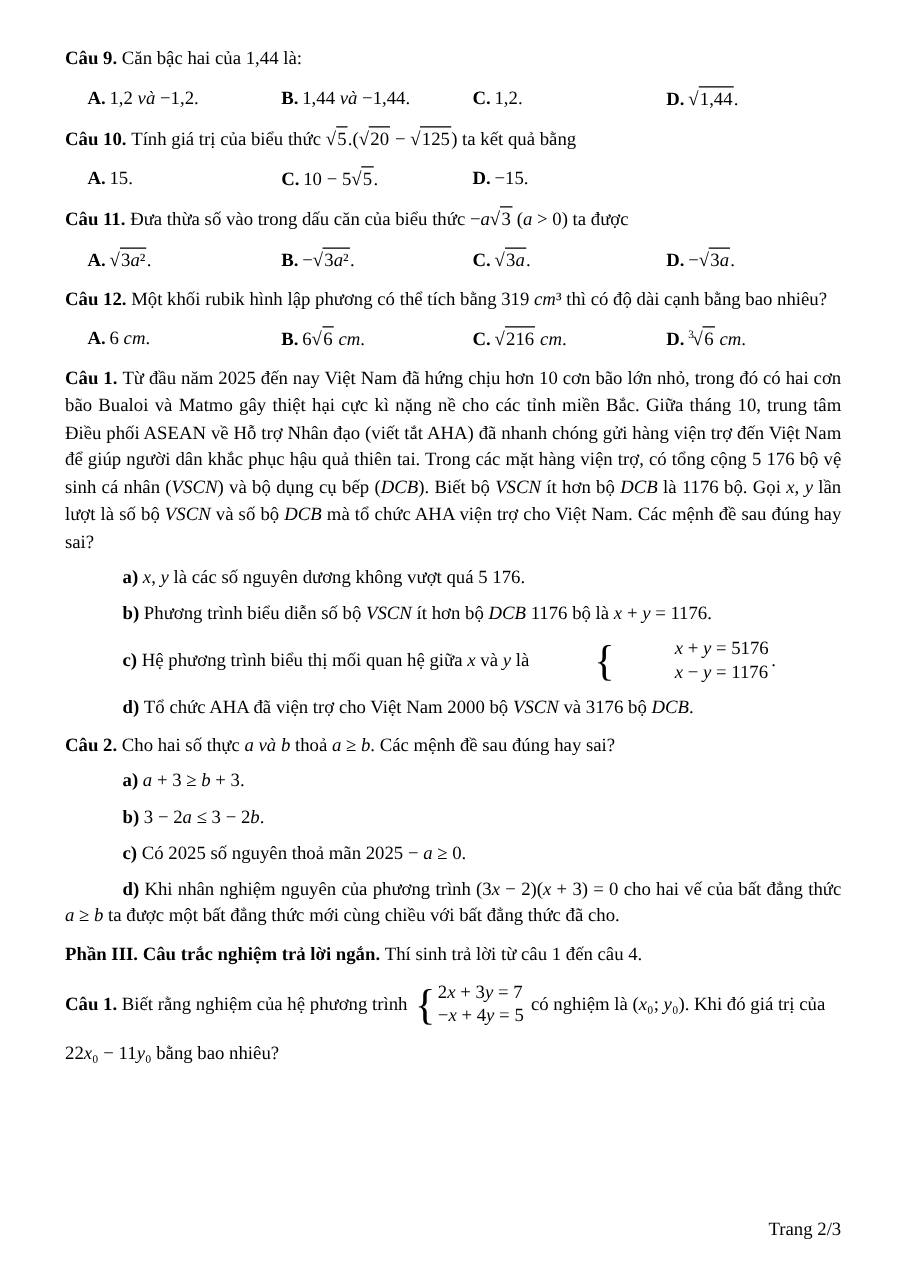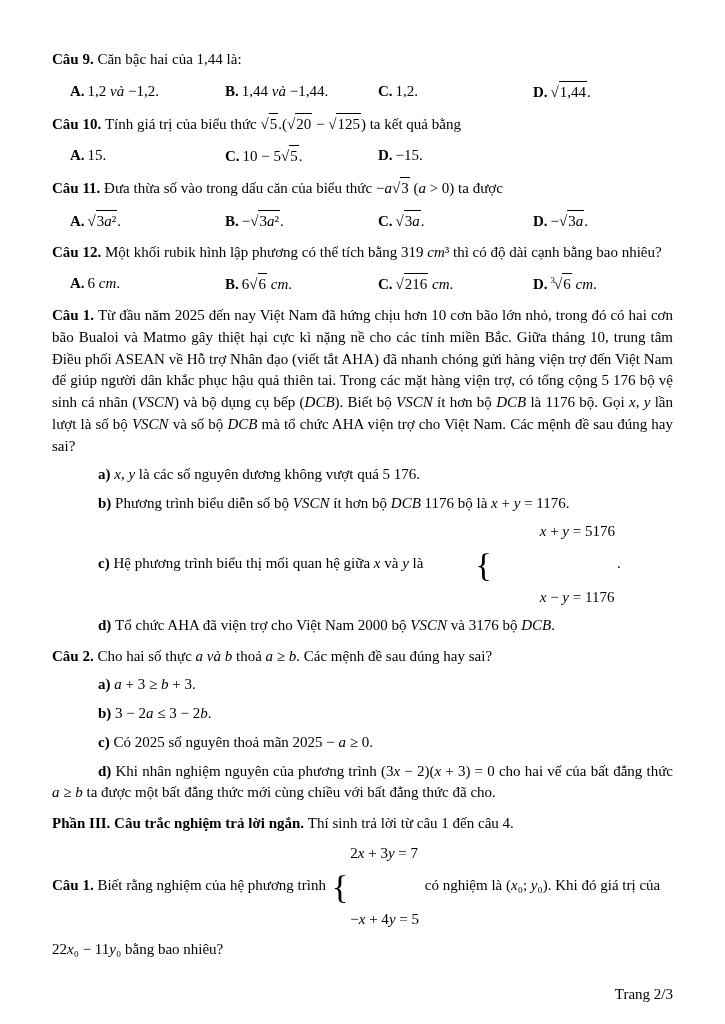--- a/index.html
+++ b/index.html
@@ -7,21 +7,21 @@
 
   .page {
     width: 725px;
     height: 1024px;
     box-sizing: border-box;
     background: #ffffff;
     color: #000000;
     font-family: "Liberation Serif", "DejaVu Serif", serif;
     font-size: 15px;
     line-height: 1.45;
-    padding: 40px 52px 24px 52px;
+    padding: 28px 52px 24px 52px;
     position: relative;
     overflow: hidden;
   }
 
   .para { margin-top: 9px; text-align: justify; }
   .sub  { margin-top: 7px; text-indent: 46px; text-align: justify; }
 
   .options {
     display: grid;
     grid-template-columns: 155px 153px 155px 1fr;
@@ -35,24 +35,24 @@
   .i { font-style: italic; }
   .mvar { font-style: italic; }
 
   .sqrt { white-space: nowrap; }
   .radical { display: inline-block; font-family: "Liberation Serif", "DejaVu Sans", serif; }
   .radicand { display: inline-block; border-top: 1px solid #000; padding: 0 1px; }
   .root-index { font-size: 60%; vertical-align: super; margin-right: -1px; }
 
   .cases { display: inline-flex; align-items: center; vertical-align: middle; margin: 0 2px; }
   .brace { font-size: 2.3em; font-weight: 400; line-height: 0.9; margin-right: 2px; }
-  .rows { display: inline-flex; flex-direction: column; gap: 47px; }
+  .rows { display: inline-flex; flex-direction: column; }
   .rows .row { line-height: 1.3; }
 
-  .footer { position: absolute; right: 52px; bottom: 18px; }
+  .footer { position: absolute; right: 52px; bottom: 28px; }
 </style>
 </head>
 <body>
 
 <div class="page">
   <div id="content">
       <div class="para"><span class="b">Câu 9. </span><span>Căn bậc hai của 1,44 là:</span></div>
       <div class="options">
         <div class="opt"><span class="optlabel">A.</span><span>1,2 </span><span class="i">và</span><span> −1,2.</span></div>
         <div class="opt"><span class="optlabel">B.</span><span>1,44 </span><span class="i">và</span><span> −1,44.</span></div>

